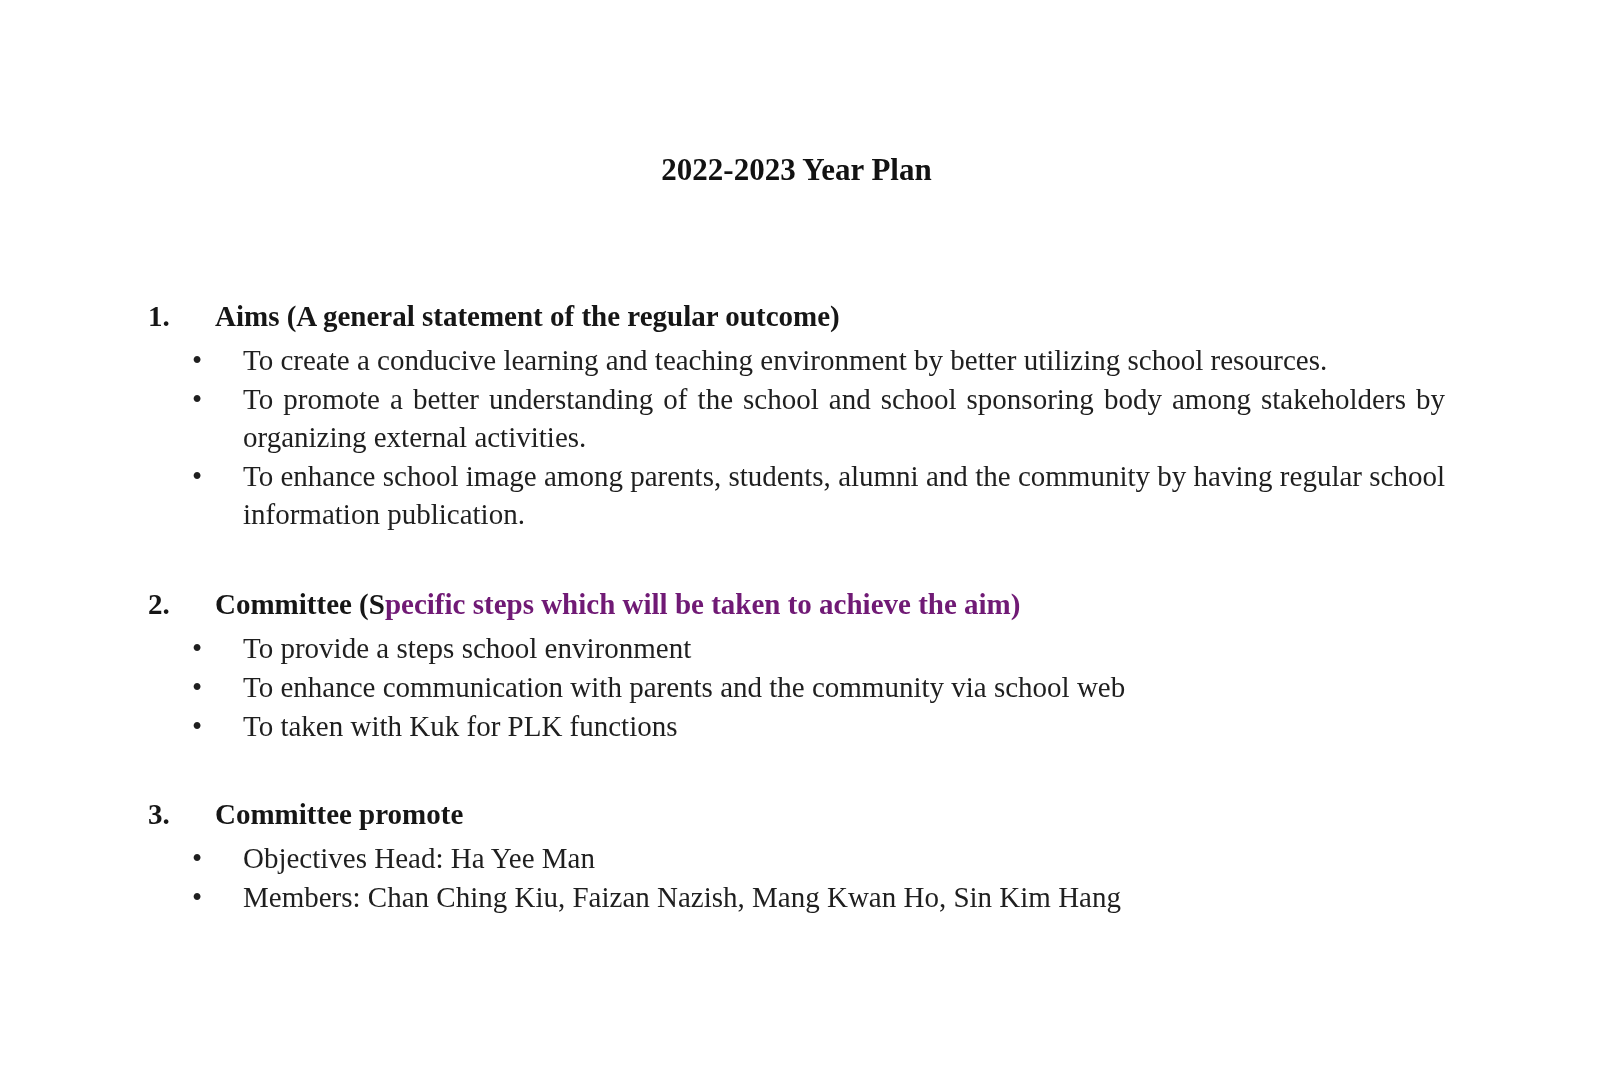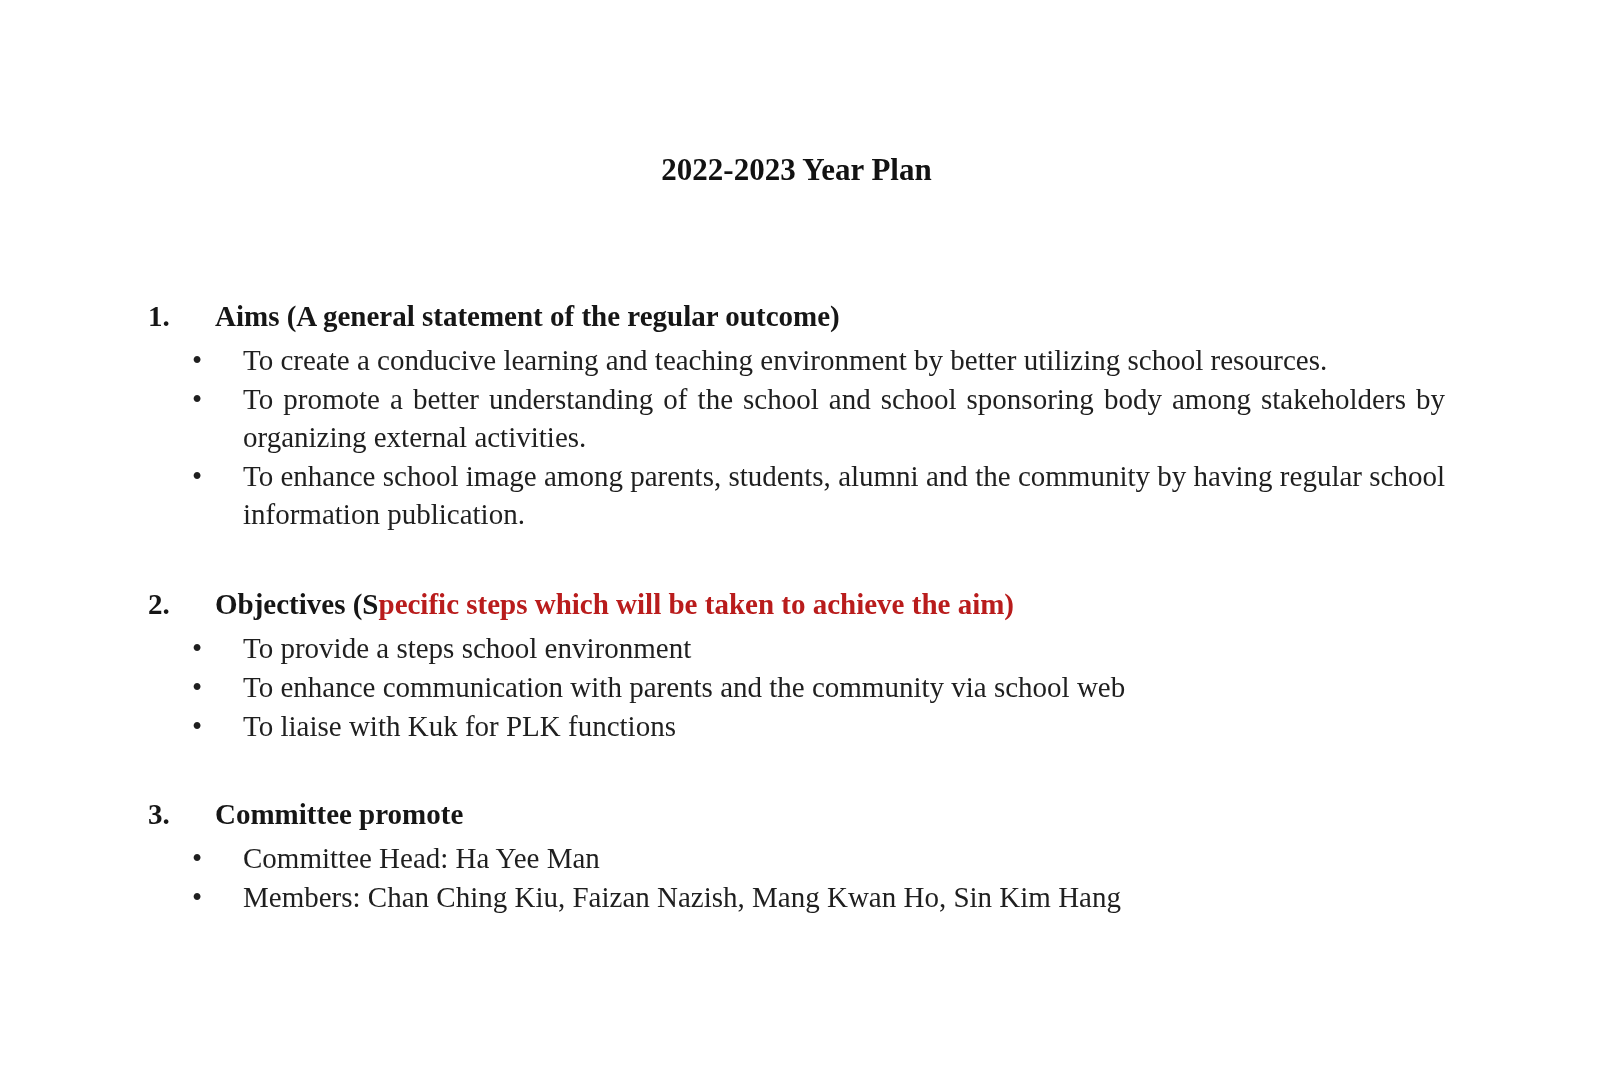--- a/index.html
+++ b/index.html
@@ -36,21 +36,21 @@
     font-weight: bold;
     font-size: 29px;
     line-height: 38px;
     color: #161616;
   }
   .sec-num {
     width: 67px;
     flex: 0 0 67px;
   }
   .sec-title { flex: 1; }
-  .sec-title .muted { color: #b91c1c; }
+  .sec-title .muted { color: #701a75; }
   .bullets { margin-top: 6px; }
   .bullet {
     display: flex;
     padding-left: 44px;
     margin-top: 1px;
     font-size: 29px;
     line-height: 38px;
   }
   .dot {
     width: 51px;
@@ -84,47 +84,47 @@
       <div class="bullet">
         <span class="dot">•</span>
         <span class="btext justify">To enhance school image among parents, students, alumni and the community by having regular school information publication.</span>
       </div>
     </div>
   </div>
 
   <div class="section section-2">
     <div class="sec-heading">
       <span class="sec-num">2.</span>
-      <span class="sec-title"><span>Objectives (S</span><span class="muted">pecific steps which will be taken to achieve the aim)</span></span>
+      <span class="sec-title"><span>Committee (S</span><span class="muted">pecific steps which will be taken to achieve the aim)</span></span>
     </div>
     <div class="bullets">
       <div class="bullet">
         <span class="dot">•</span>
         <span class="btext">To provide a steps school environment</span>
       </div>
       <div class="bullet">
         <span class="dot">•</span>
         <span class="btext">To enhance communication with parents and the community via school web</span>
       </div>
       <div class="bullet">
         <span class="dot">•</span>
-        <span class="btext">To liaise with Kuk for PLK functions</span>
+        <span class="btext">To taken with Kuk for PLK functions</span>
       </div>
     </div>
   </div>
 
   <div class="section section-3">
     <div class="sec-heading">
       <span class="sec-num">3.</span>
       <span class="sec-title">Committee promote</span>
     </div>
     <div class="bullets">
       <div class="bullet">
         <span class="dot">•</span>
-        <span class="btext">Committee Head: Ha Yee Man</span>
+        <span class="btext">Objectives Head: Ha Yee Man</span>
       </div>
       <div class="bullet">
         <span class="dot">•</span>
         <span class="btext">Members: Chan Ching Kiu, Faizan Nazish, Mang Kwan Ho, Sin Kim Hang</span>
       </div>
     </div>
   </div>
 
 </div>
 

